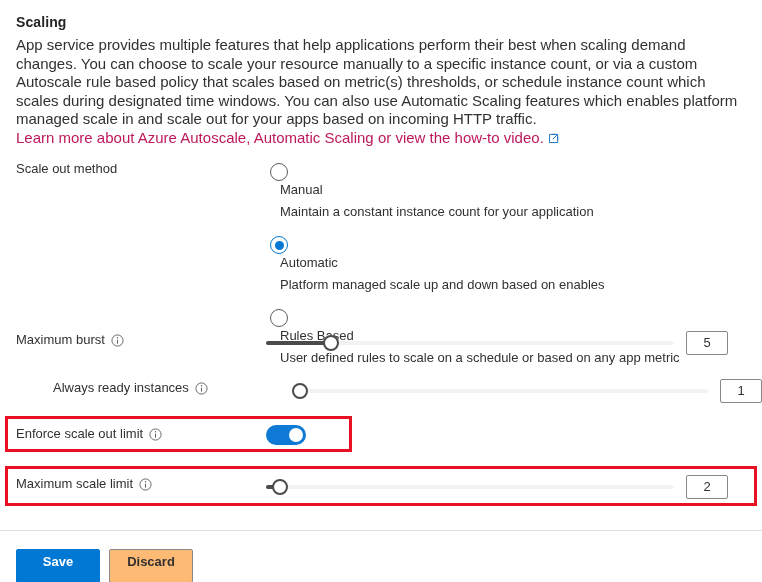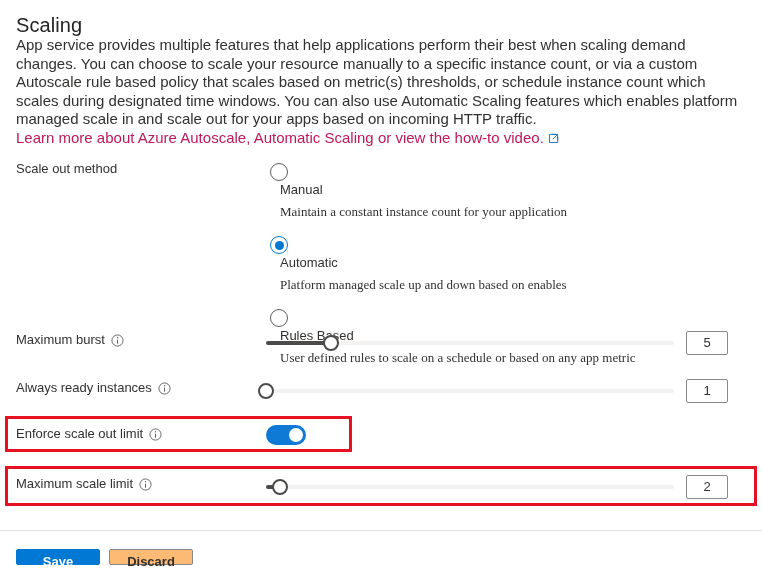--- a/index.html
+++ b/index.html
@@ -16,22 +16,22 @@
     font-size: 13px;
     color: #323130;
     overflow: hidden;
   }
 
   
   .page-title {
     position: absolute;
     left: 16px;
     top: 14px;
-    font-size: 20px;
-    font-weight: normal;
+    font-size: 14px;
+    font-weight: bold;
     color: #252423;
     letter-spacing: 0.1px;
   }
 
   
   .description {
     position: absolute;
     left: 16px;
     top: 36px;
     width: 732px;
@@ -142,21 +142,20 @@
   .radio-title {
     font-size: 13px;
     color: #323130;
     line-height: 17px;
   }
   .radio-desc {
     font-size: 13px;
     color: #323130;
     line-height: 17px;
     margin-top: 5px;
-    font-family: Liberation Serif, serif;
   }
 
   
   .slider {
     position: relative;
     width: 408px;
     height: 20px;
     margin-left: 8px;
     display: flex;
     align-items: center;
@@ -249,21 +248,21 @@
     background: #e1dfdd;
   }
   .footer {
     position: absolute;
     left: 16px;
     top: 549px;
     display: flex;
     align-items: center;
   }
   .btn {
-    height: 16px;
+    height: 34px;
     min-width: 84px;
     font-size: 13px;
     font-weight: bold;
     font-family: "Liberation Sans", sans-serif;
     border-radius: 2px;
     box-sizing: border-box;
     cursor: pointer;
     padding: 0 14px;
     line-height: 24px;
     text-align: center;
@@ -342,21 +341,21 @@
   <div class="row-control">
     <div class="slider">
       <div class="slider-track"></div>
       <div class="slider-fill" style="width:16%;"></div>
       <div class="slider-thumb" style="left:16%;"></div>
     </div>
     <div class="num-box">5</div>
   </div>
 </div>
 
-<div class="form-row" style="top:379px;">
+<div class="form-row" style="top:379px;padding-left:37px;">
   <div class="row-label">
     <span>Always ready instances</span>
     <span class="info-icon">
         <svg viewBox="0 0 14 14" width="13" height="13">
           <circle cx="7" cy="7" r="6" fill="none" stroke="#605e5c" stroke-width="1"></circle>
           <circle cx="7" cy="4.1" r="0.75" fill="#605e5c"></circle>
           <path d="M7 6.1v4.3" stroke="#605e5c" stroke-width="1.1" fill="none"></path>
         </svg>
       </span>
   </div>

